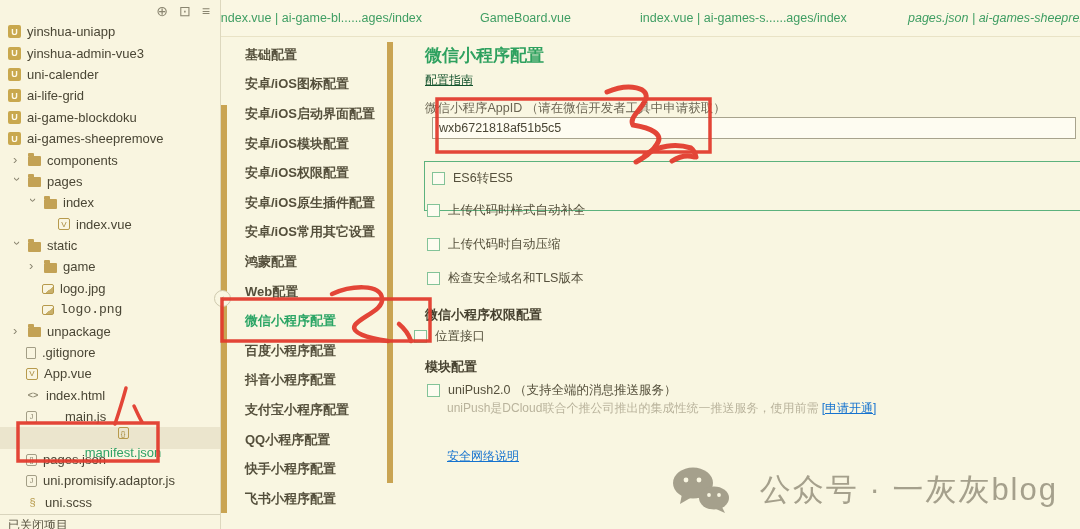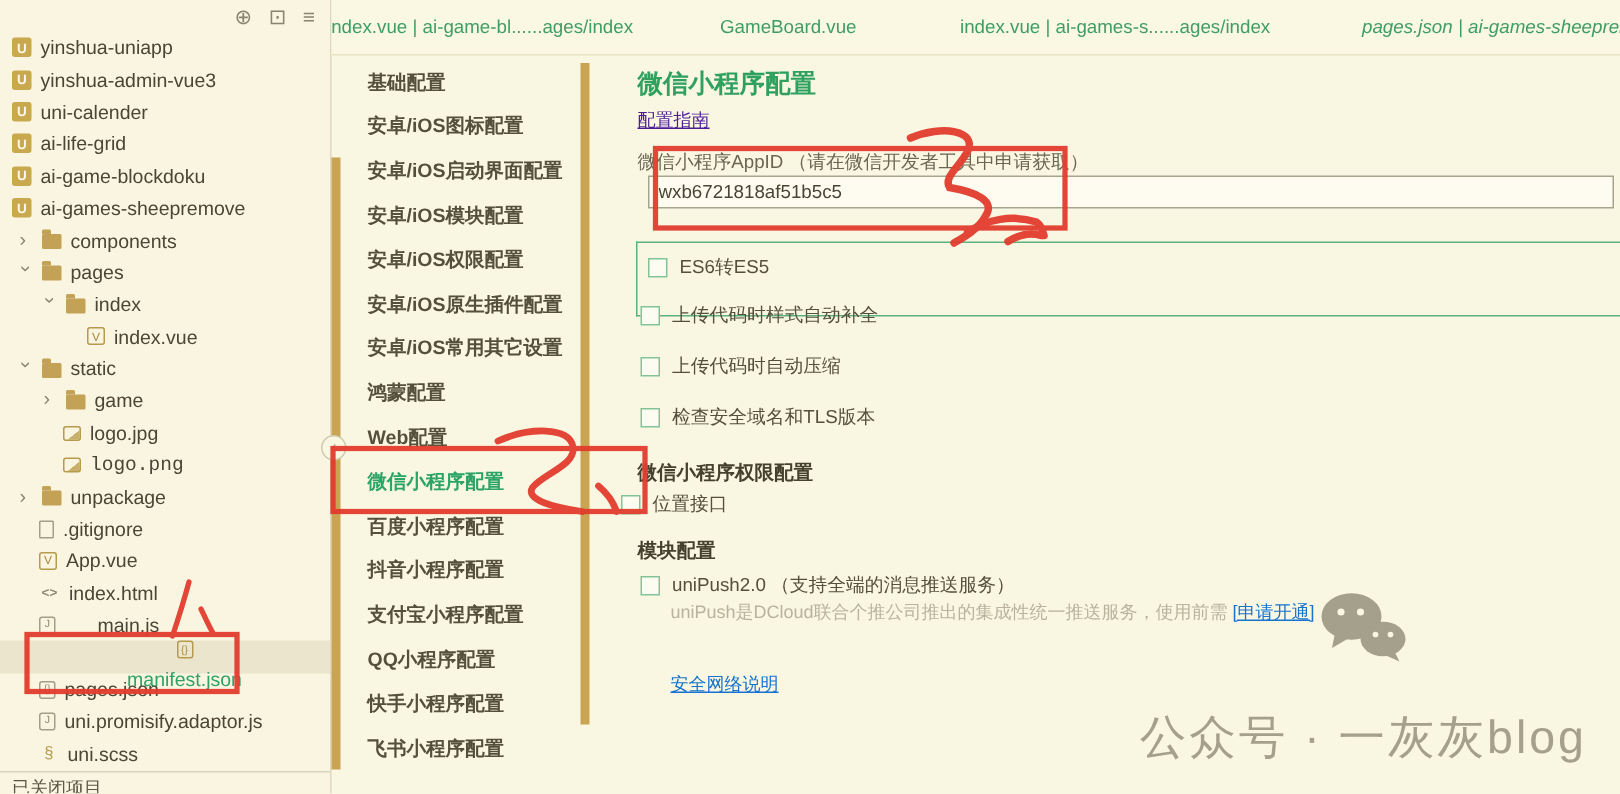--- a/index.html
+++ b/index.html
@@ -53,42 +53,42 @@
 
   
   .cfgmenu{position:absolute;left:221px;top:36px;width:166px;bottom:0;padding-top:4px;}
   .menu-item{height:29.6px;display:flex;align-items:center;padding-left:24px;font-size:13px;
        font-weight:600;color:#55503c;white-space:nowrap;}
   .menu-item.sel{color:#2ba565;}
 
   
   .main{position:absolute;left:395px;top:36px;right:0;bottom:0;}
   .page-title{position:absolute;left:30px;top:8px;font-size:17px;font-weight:bold;color:#2ea15f;}
-  .guide{position:absolute;left:30px;top:36px;font-size:12px;color:#4c1d95;text-decoration:underline;}
+  .guide{position:absolute;left:30px;top:36px;font-size:12px;color:#14532d;text-decoration:underline;}
   .appid-label{position:absolute;left:30px;top:64px;font-size:12.5px;color:#6b6552;}
   .appid-input{position:absolute;left:37px;right:4px;top:81px;height:22px;box-sizing:border-box;
        background:#fefcf1;border:1px solid #a8a38d;font-size:12.5px;color:#4a4635;
        padding:0 6px;font-family:"Liberation Sans",sans-serif;}
   .es6box{position:absolute;left:29px;right:0;top:125px;height:50px;box-sizing:border-box;
        border:1px solid #5cb27d;border-right:none;}
   .optrow{position:absolute;display:flex;align-items:center;gap:8px;font-size:12.5px;color:#55503c;}
   .cb{width:13px;height:13px;box-sizing:border-box;border:1.5px solid #83c398;background:#fdfcf0;
       flex:none;}
   .o1{left:7px;top:8px;}  
   .o2{left:32px;top:166px;} .o3{left:32px;top:200px;} .o4{left:32px;top:234px;}
   .sec-title{position:absolute;left:30px;font-size:13px;font-weight:bold;color:#46412f;}
   .s1{top:270px;} .s2{top:322px;}
   .o5{left:19px;top:292px;} .o6{left:32px;top:346px;} .o7{left:32px;top:394px;}
   .subdesc{position:absolute;left:52px;top:364px;font-size:12px;color:#b9b39c;}
   .subdesc a{color:#1673cf;text-decoration:underline;}
   .seclink{position:absolute;left:52px;top:412px;font-size:12px;color:#1673cf;text-decoration:underline;}
 
   
   .watermark{position:absolute;right:22px;bottom:16px;display:flex;align-items:center;gap:30px;
-       color:#a5a08c;flex-direction:column;}
+       color:#a5a08c;}
   .watermark .wm-text{font-size:31px;letter-spacing:2px;}
 
   
   .anno{position:absolute;left:0;top:0;pointer-events:none;z-index:5;}
 </style>
 </head>
 <body>
 
 <div class="sidebar">
   <div class="exp-icons">

